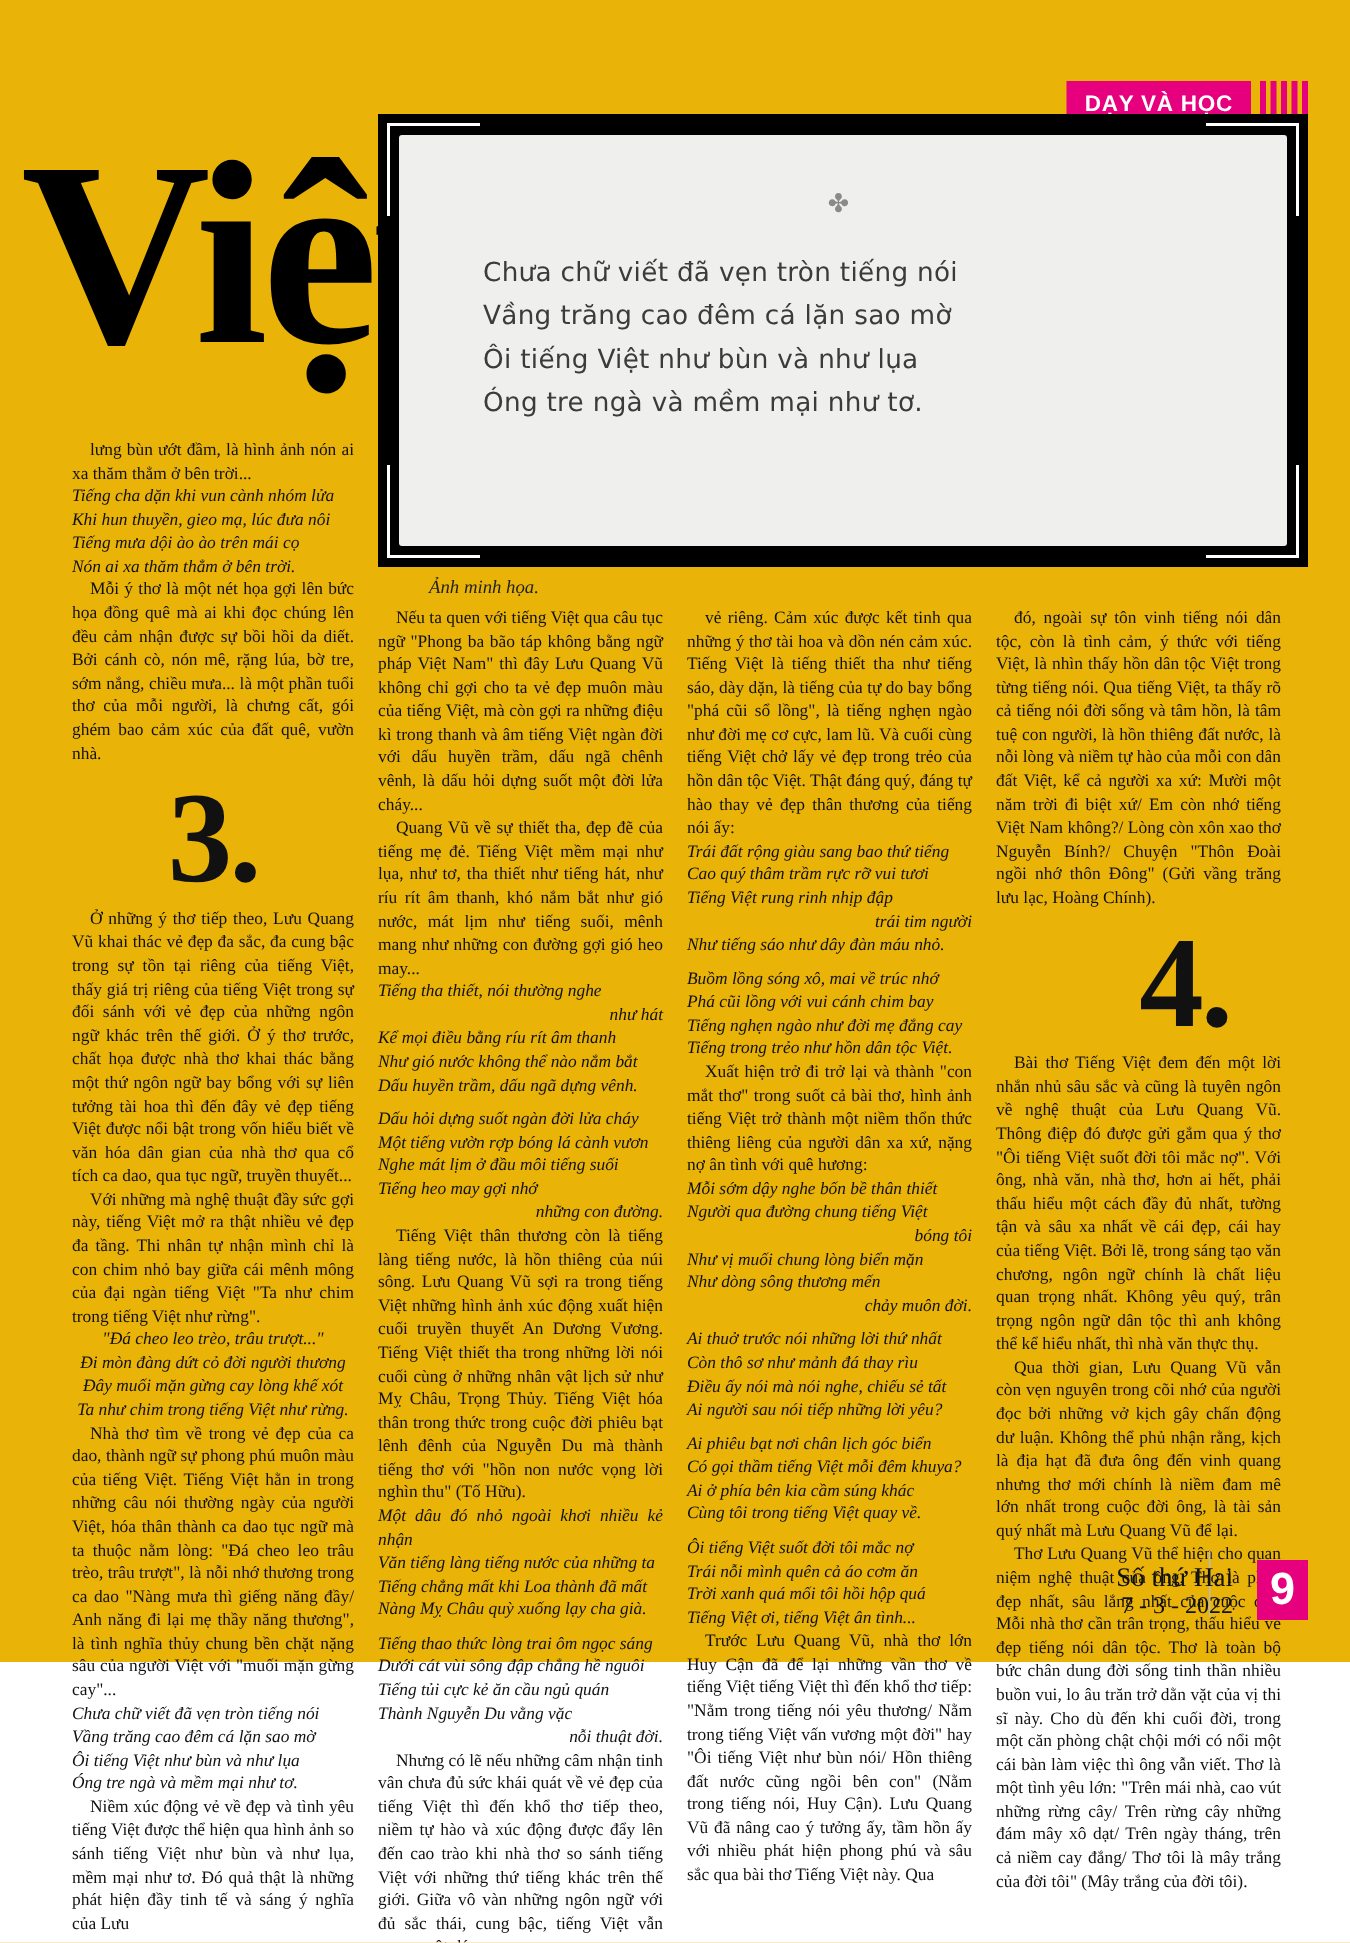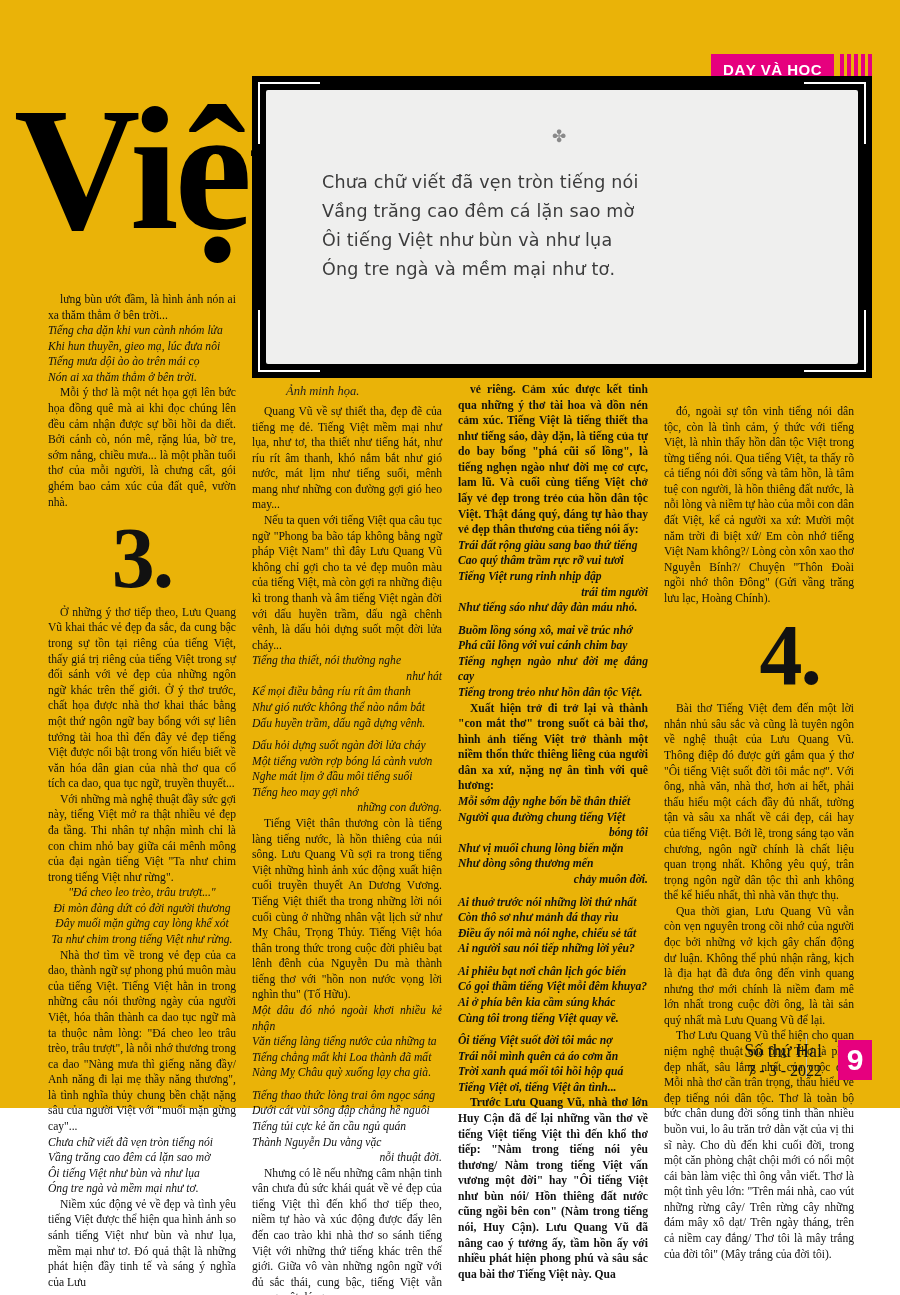--- a/index.html
+++ b/index.html
@@ -158,21 +158,21 @@
     text-align: right;
   }
   .col p.verse-c {
     font-style: italic;
     text-indent: 0;
     text-align: center;
   }
 
   #col1 { left: 48px; top: 292px; width: 188px; }
   #col2 { left: 252px; top: 404px; width: 190px; }
-  #col3 { left: 458px; top: 382px; width: 190px; font-weight: bold; }
+  #col3 { left: 458px; top: 404px; width: 190px; }
   #col4 { left: 664px; top: 404px; width: 190px; }
 
   .dropcap {
     font-family: "Liberation Serif", serif;
     font-size: 86px;
     line-height: 0.8;
     font-weight: bold;
     text-align: center;
     margin: 14px 0 12px 0;
     letter-spacing: -2px;
@@ -270,22 +270,22 @@
       <p class="verse-c">Đây muối mặn gừng cay lòng khế xót</p>
       <p class="verse-c">Ta như chim trong tiếng Việt như rừng.</p>
       <p>Nhà thơ tìm về trong vẻ đẹp của ca dao, thành ngữ sự phong phú muôn màu của tiếng Việt. Tiếng Việt hằn in trong những câu nói thường ngày của người Việt, hóa thân thành ca dao tục ngữ mà ta thuộc nằm lòng: "Đá cheo leo trâu trèo, trâu trượt", là nỗi nhớ thương trong ca dao "Nàng mưa thì giếng năng đầy/ Anh năng đi lại mẹ thầy năng thương", là tình nghĩa thủy chung bền chặt nặng sâu của người Việt với "muối mặn gừng cay"...</p>
       <p class="verse">Chưa chữ viết đã vẹn tròn tiếng nói</p>
       <p class="verse">Vầng trăng cao đêm cá lặn sao mờ</p>
       <p class="verse">Ôi tiếng Việt như bùn và như lụa</p>
       <p class="verse">Óng tre ngà và mềm mại như tơ.</p>
       <p>Niềm xúc động vẻ về đẹp và tình yêu tiếng Việt được thể hiện qua hình ảnh so sánh tiếng Việt như bùn và như lụa, mềm mại như tơ. Đó quả thật là những phát hiện đầy tinh tế và sáng ý nghĩa của Lưu</p>
     </div>
   <div class="col" id="col2">
+      <p>Nếu ta quen với tiếng Việt qua câu tục ngữ "Phong ba bão táp không bằng ngữ pháp Việt Nam" thì đây Lưu Quang Vũ không chỉ gợi cho ta vẻ đẹp muôn màu của tiếng Việt, mà còn gợi ra những điệu kì trong thanh và âm tiếng Việt ngàn đời với dấu huyền trầm, dấu ngã chênh vênh, là dấu hỏi dựng suốt một đời lửa cháy...</p>
       <p>Quang Vũ về sự thiết tha, đẹp đẽ của tiếng mẹ đẻ. Tiếng Việt mềm mại như lụa, như tơ, tha thiết như tiếng hát, như ríu rít âm thanh, khó nắm bắt như gió nước, mát lịm như tiếng suối, mênh mang như những con đường gợi gió heo may...</p>
-      <p>Nếu ta quen với tiếng Việt qua câu tục ngữ "Phong ba bão táp không bằng ngữ pháp Việt Nam" thì đây Lưu Quang Vũ không chỉ gợi cho ta vẻ đẹp muôn màu của tiếng Việt, mà còn gợi ra những điệu kì trong thanh và âm tiếng Việt ngàn đời với dấu huyền trầm, dấu ngã chênh vênh, là dấu hỏi dựng suốt một đời lửa cháy...</p>
       <p class="verse">Tiếng tha thiết, nói thường nghe</p>
       <p class="verse-r">như hát</p>
       <p class="verse">Kể mọi điều bằng ríu rít âm thanh</p>
       <p class="verse">Như gió nước không thể nào nắm bắt</p>
       <p class="verse">Dấu huyền trầm, dấu ngã dựng vênh.</p>
       <div class="gap-s"></div>
       <p class="verse">Dấu hỏi dựng suốt ngàn đời lửa cháy</p>
       <p class="verse">Một tiếng vườn rợp bóng lá cành vươn</p>
       <p class="verse">Nghe mát lịm ở đầu môi tiếng suối</p>
       <p class="verse">Tiếng heo may gợi nhớ</p>

